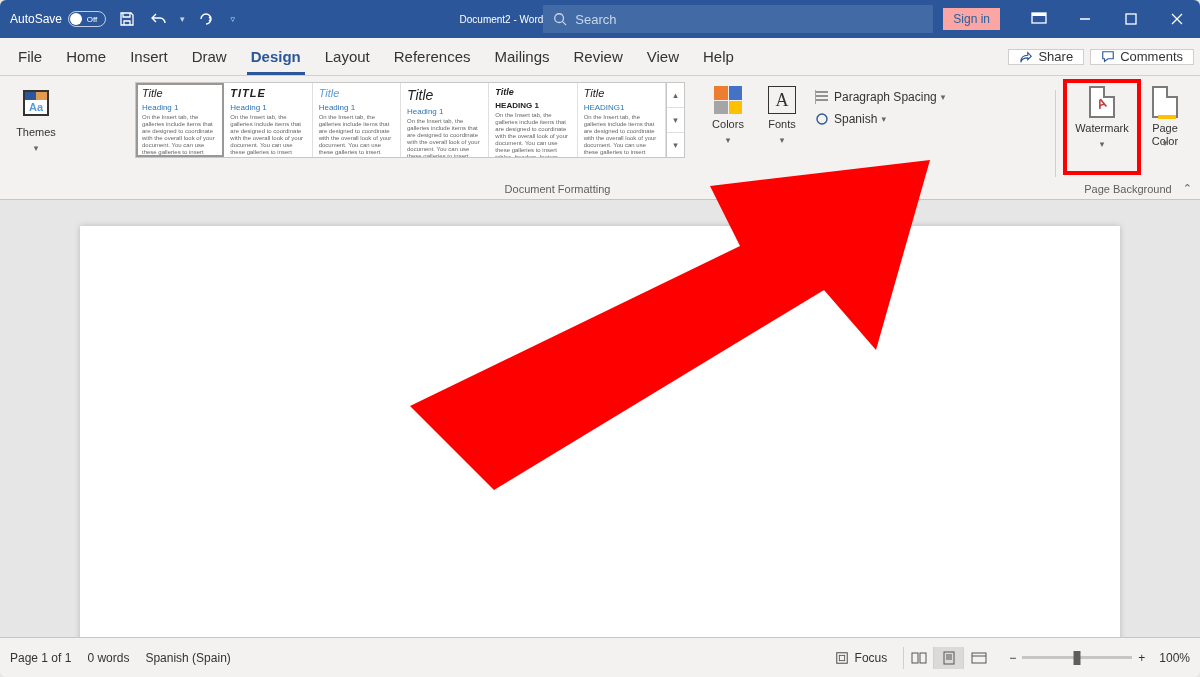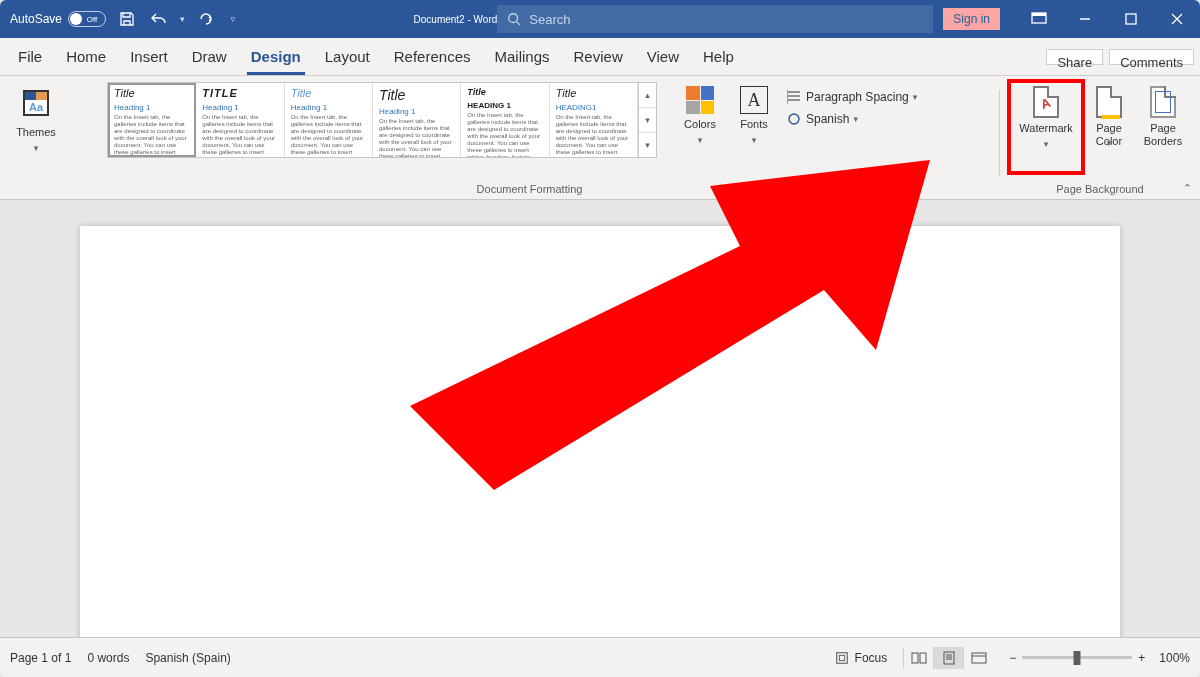--- a/index.html
+++ b/index.html
@@ -5,31 +5,31 @@
 * { margin: 0; padding: 0; box-sizing: border-box; font-family: "Segoe UI", Arial, sans-serif; }
 body { width: 1200px; height: 677px; background: #E6E6E6; overflow: hidden; position: relative; border-radius: 6px; }
 
 .titlebar { height: 38px; background: #2B579A; display: flex; align-items: center; color: #fff; font-size: 13px; }
 .titlebar .qat { display: flex; align-items: center; gap: 10px; padding: 0 10px; }
 .titlebar .autosave { display: flex; align-items: center; gap: 6px; font-size: 12px; }
 .titlebar .autosave-toggle { width: 38px; height: 16px; border: 1px solid rgba(255,255,255,.7); border-radius: 10px; position: relative; font-size: 8px; display: flex; align-items: center; justify-content: center; color: #fff; }
 .titlebar .autosave-toggle::before { content: ""; position: absolute; left: 1px; top: 1px; width: 12px; height: 12px; background: #fff; border-radius: 50%; }
 .titlebar .icon-btn { width: 22px; height: 22px; display: flex; align-items: center; justify-content: center; color: #fff; cursor: default; }
 .titlebar .doctitle { flex: 1; text-align: right; padding-left: 40px; font-size: 10px; }
-.searchbox { width: 436px; height: 28px; background: #426AA5; display: flex; align-items: center; padding: 0 10px; gap: 8px; font-size: 13px; color: #C9D6E8; margin-right: 10px; }
+.searchbox { width: 390px; height: 28px; background: #426AA5; display: flex; align-items: center; padding: 0 10px; gap: 8px; font-size: 13px; color: #C9D6E8; margin-right: 10px; }
 .titlebar .right-controls { display: flex; align-items: center; gap: 0; }
 .signin { background: #fca5a5; color: #2a6099; font-size: 12px; padding: 4px 10px; margin-right: 16px; cursor: default; }
 .win-btn { width: 46px; height: 38px; display: flex; align-items: center; justify-content: center; color: #fff; }
 
 .tabs { height: 38px; background: #F3F2F1; display: flex; align-items: center; padding: 0 6px; border-bottom: 1px solid #D1D0CE; }
 .tab { padding: 0 12px; height: 100%; display: flex; align-items: center; font-size: 15px; color: #333; cursor: default; }
 .tab.active { color: #2B579A; font-weight: 600; position: relative; }
 .tab.active::after { content: ""; position: absolute; left: 8px; right: 8px; bottom: 0; height: 3px; background: #2B579A; }
 .tab-spacer { flex: 1; }
-.share-btn, .comments-btn { border: 1px solid #CFCECC; background: #fff; height: 16px; display: flex; align-items: center; gap: 5px; padding: 0 10px; font-size: 13px; margin-left: 6px; cursor: default; color: #333; flex-direction: column; }
+.share-btn, .comments-btn { border: 1px solid #CFCECC; background: #fff; height: 16px; display: flex; align-items: center; gap: 5px; padding: 0 10px; font-size: 13px; margin-left: 6px; cursor: default; color: #333; }
 
 .ribbon { height: 124px; background: #F3F2F1; display: flex; align-items: stretch; padding: 6px 6px 0 6px; border-bottom: 1px solid #C8C6C4; position: relative; }
 .ribbon-group { display: flex; flex-direction: column; align-items: center; padding: 0 4px; }
 .ribbon-group .group-body { display: flex; align-items: flex-start; gap: 2px; flex: 1; }
 .ribbon-group .group-label { font-size: 11px; color: #605E5C; padding-bottom: 4px; }
 .sep { width: 1px; background: #D1D0CE; margin: 8px 6px 22px 6px; }
 
 .big-btn { width: 52px; height: 76px; display: flex; flex-direction: column; align-items: center; justify-content: flex-start; gap: 4px; font-size: 11px; color: #333; padding-top: 4px; cursor: default; text-align: center; }
 .big-btn .lbl { line-height: 13px; }
 .drop-caret { font-size: 9px; color: #666; }
@@ -286,24 +286,20 @@
       <div class="big-btn watermark-highlight" style="width:72px;height:90px">
         <div class="page-ico wm"></div>
         <div class="lbl">Watermark</div>
         <span class="drop-caret">▾</span>
       </div>
       <div class="big-btn" style="width:50px">
         <div class="page-ico color-ico"></div>
         <div class="lbl">Page Color</div>
         <span class="drop-caret" style="margin-top:-14px">▾</span>
       </div>
-      <div class="big-btn" style="width:54px">
-        <div class="page-ico border-ico"></div>
-        <div class="lbl">Page Borders</div>
-      </div>
     </div>
     <div class="group-label">Page Background</div>
   </div>
 
   <span class="collapse-caret">⌃</span>
 </div>
 
 <div class="canvas">
   <div class="page"></div>
 </div>

